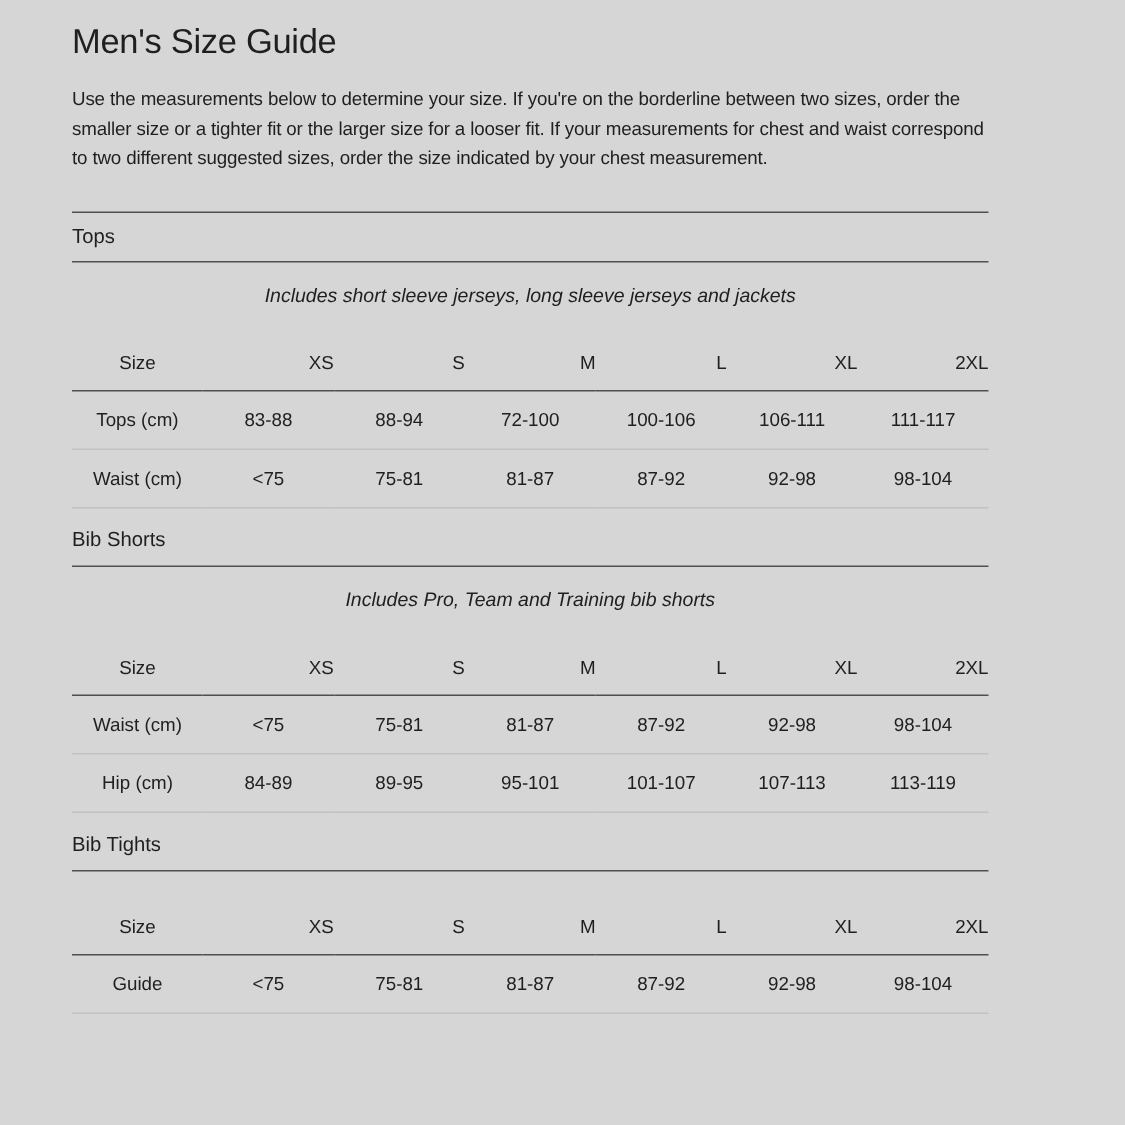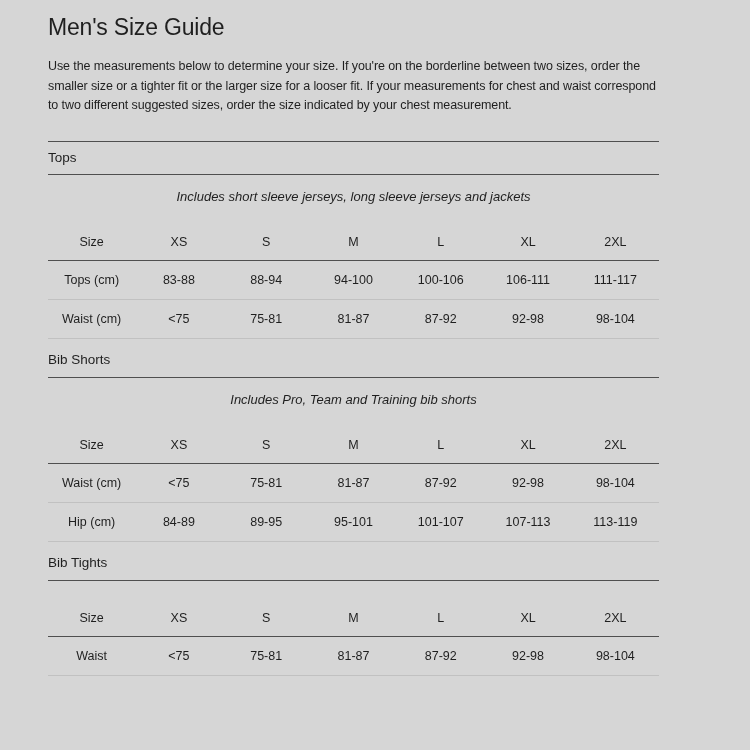--- a/index.html
+++ b/index.html
@@ -63,20 +63,21 @@
   .size-table td {
     width: 14.2857%;
     font-size: 12.5px;
     font-weight: 400;
     text-align: center;
     vertical-align: middle;
   }
   .size-table thead th {
     padding: 12px 0 11px 0;
     border-bottom: 1px solid var(--rule-dark);
+    text-align: right;
   }
   .size-table tbody td {
     padding: 12px 0;
     border-bottom: 1px solid var(--rule-light);
   }
   .size-table th:first-child,
   .size-table td:first-child {
     text-align: center;
   }
 </style>
@@ -102,21 +103,21 @@
           <th>L</th>
           <th>XL</th>
           <th>2XL</th>
         </tr>
       </thead>
       <tbody>
         <tr>
           <td>Tops (cm)</td>
           <td>83-88</td>
           <td>88-94</td>
-          <td>94-100</td>
+          <td>72-100</td>
           <td>100-106</td>
           <td>106-111</td>
           <td>111-117</td>
         </tr>
         <tr>
           <td>Waist (cm)</td>
           <td>&lt;75</td>
           <td>75-81</td>
           <td>81-87</td>
           <td>87-92</td>
@@ -174,21 +175,21 @@
           <th>XS</th>
           <th>S</th>
           <th>M</th>
           <th>L</th>
           <th>XL</th>
           <th>2XL</th>
         </tr>
       </thead>
       <tbody>
         <tr>
-          <td>Waist</td>
+          <td>Guide</td>
           <td>&lt;75</td>
           <td>75-81</td>
           <td>81-87</td>
           <td>87-92</td>
           <td>92-98</td>
           <td>98-104</td>
         </tr>
       </tbody>
     </table>
   </section>

